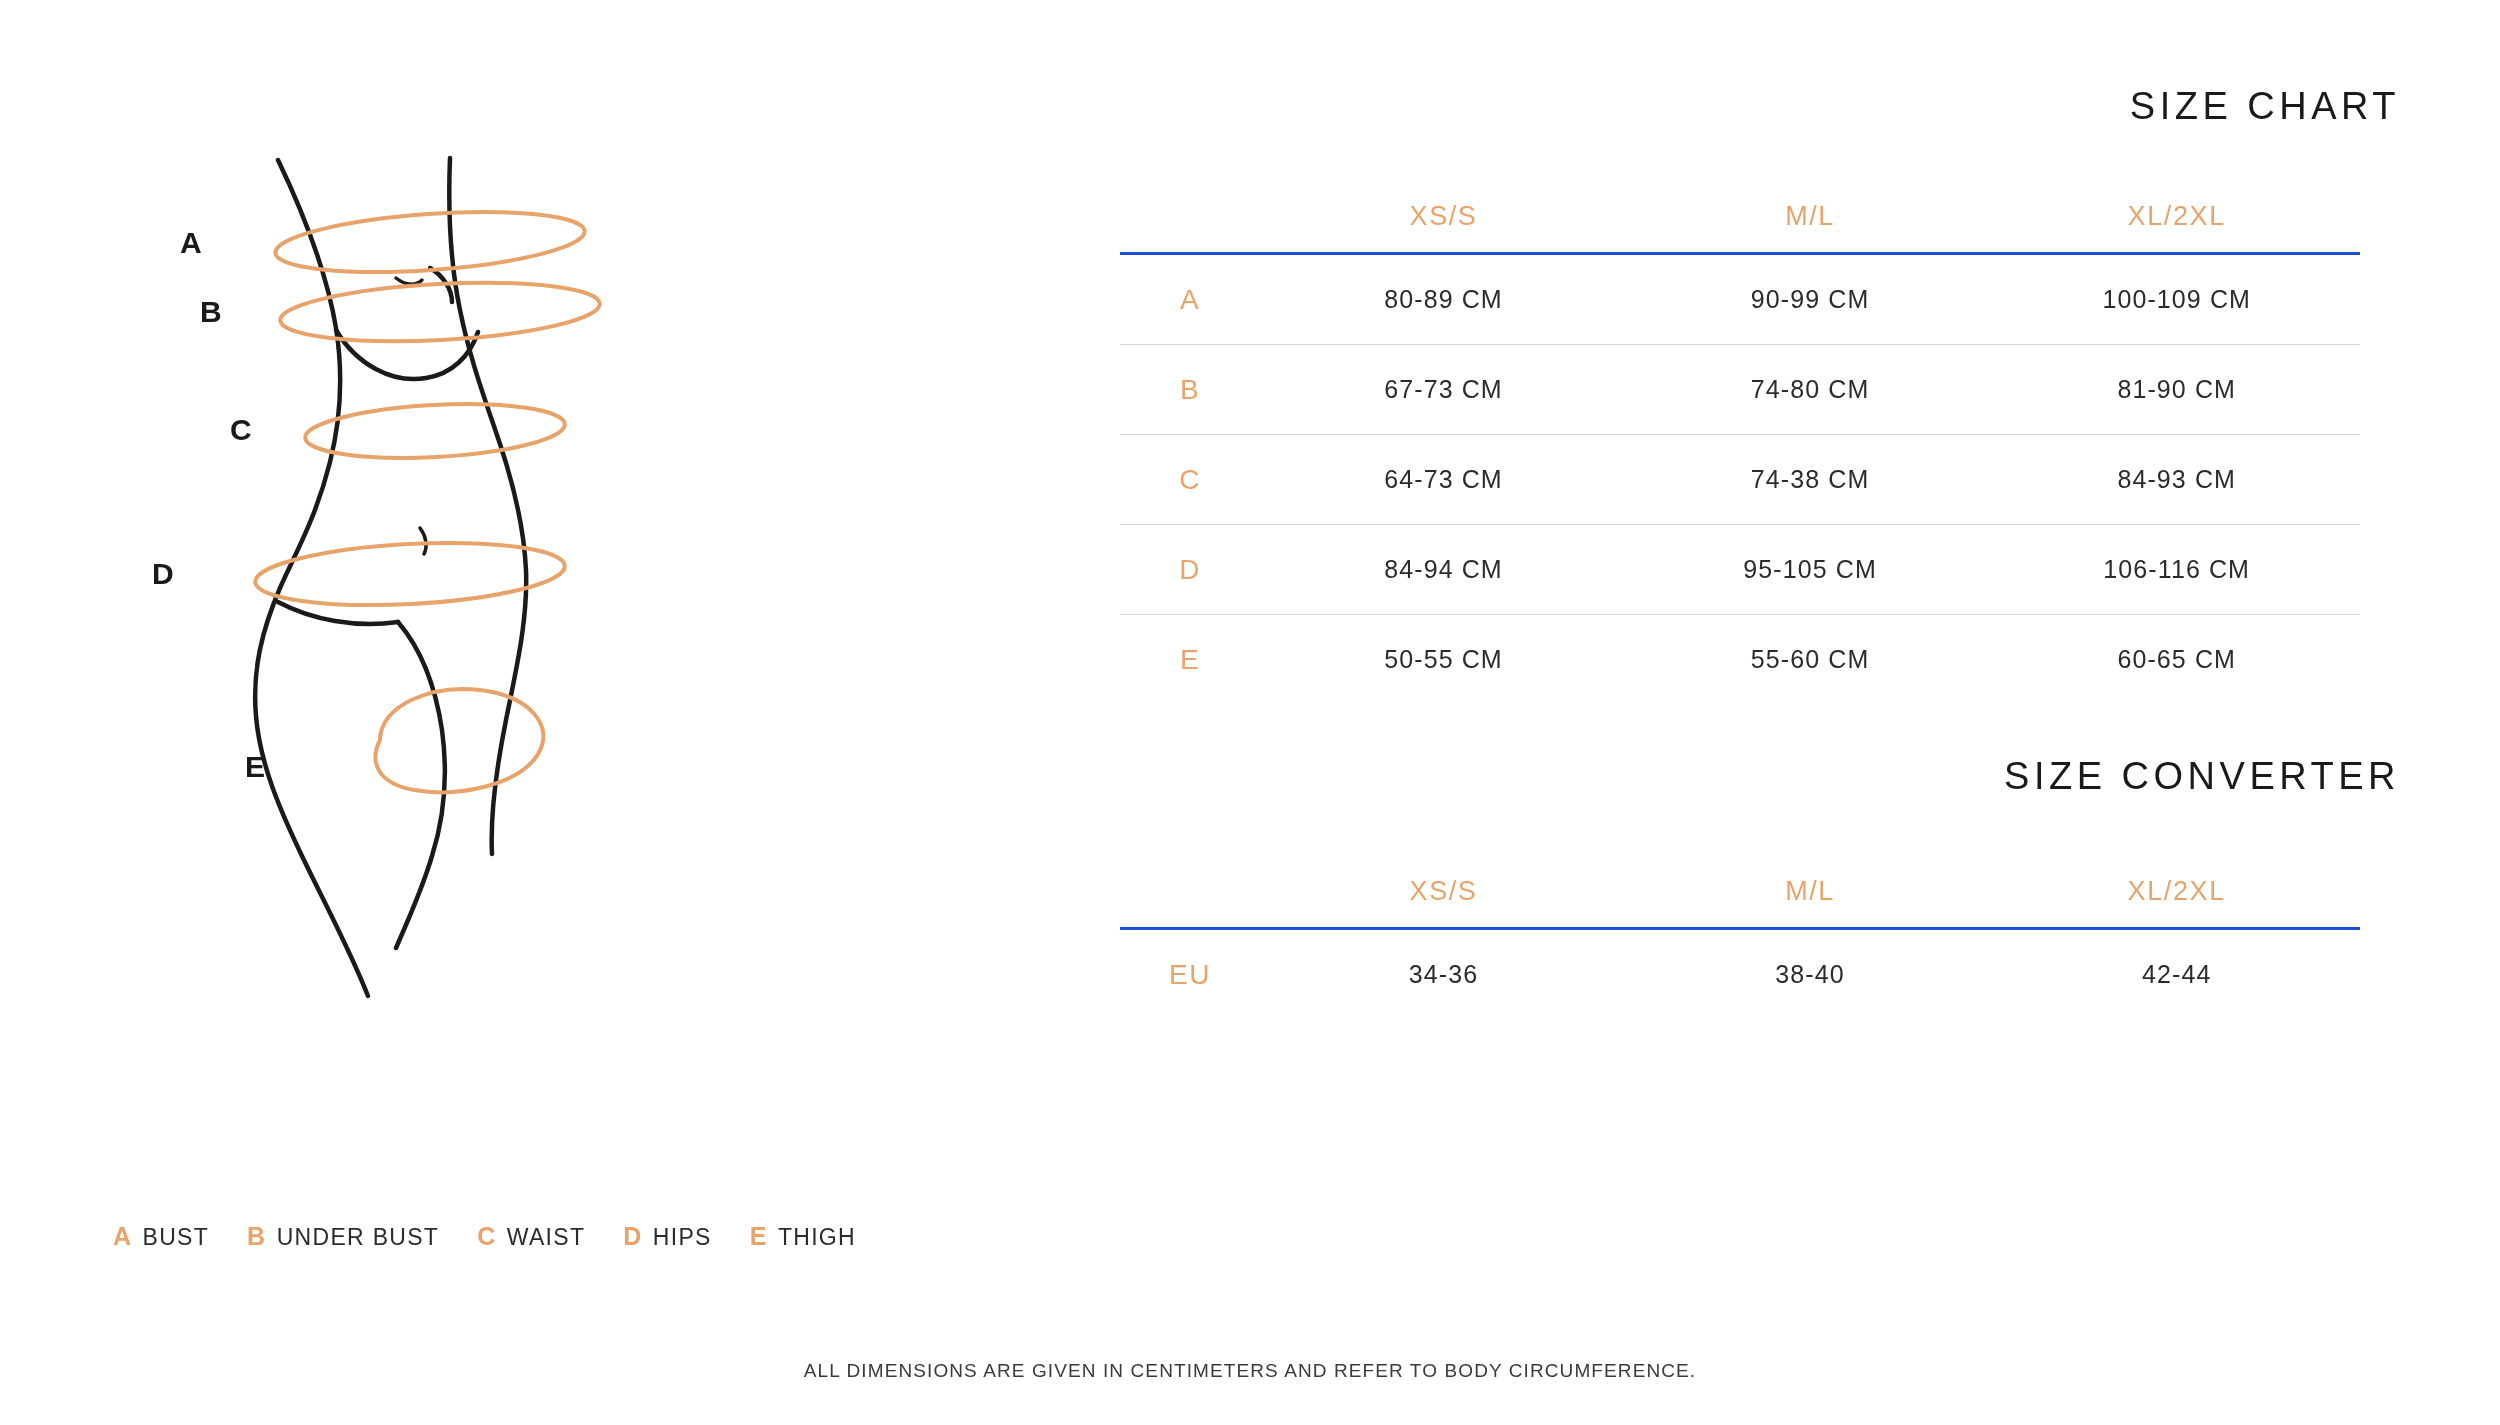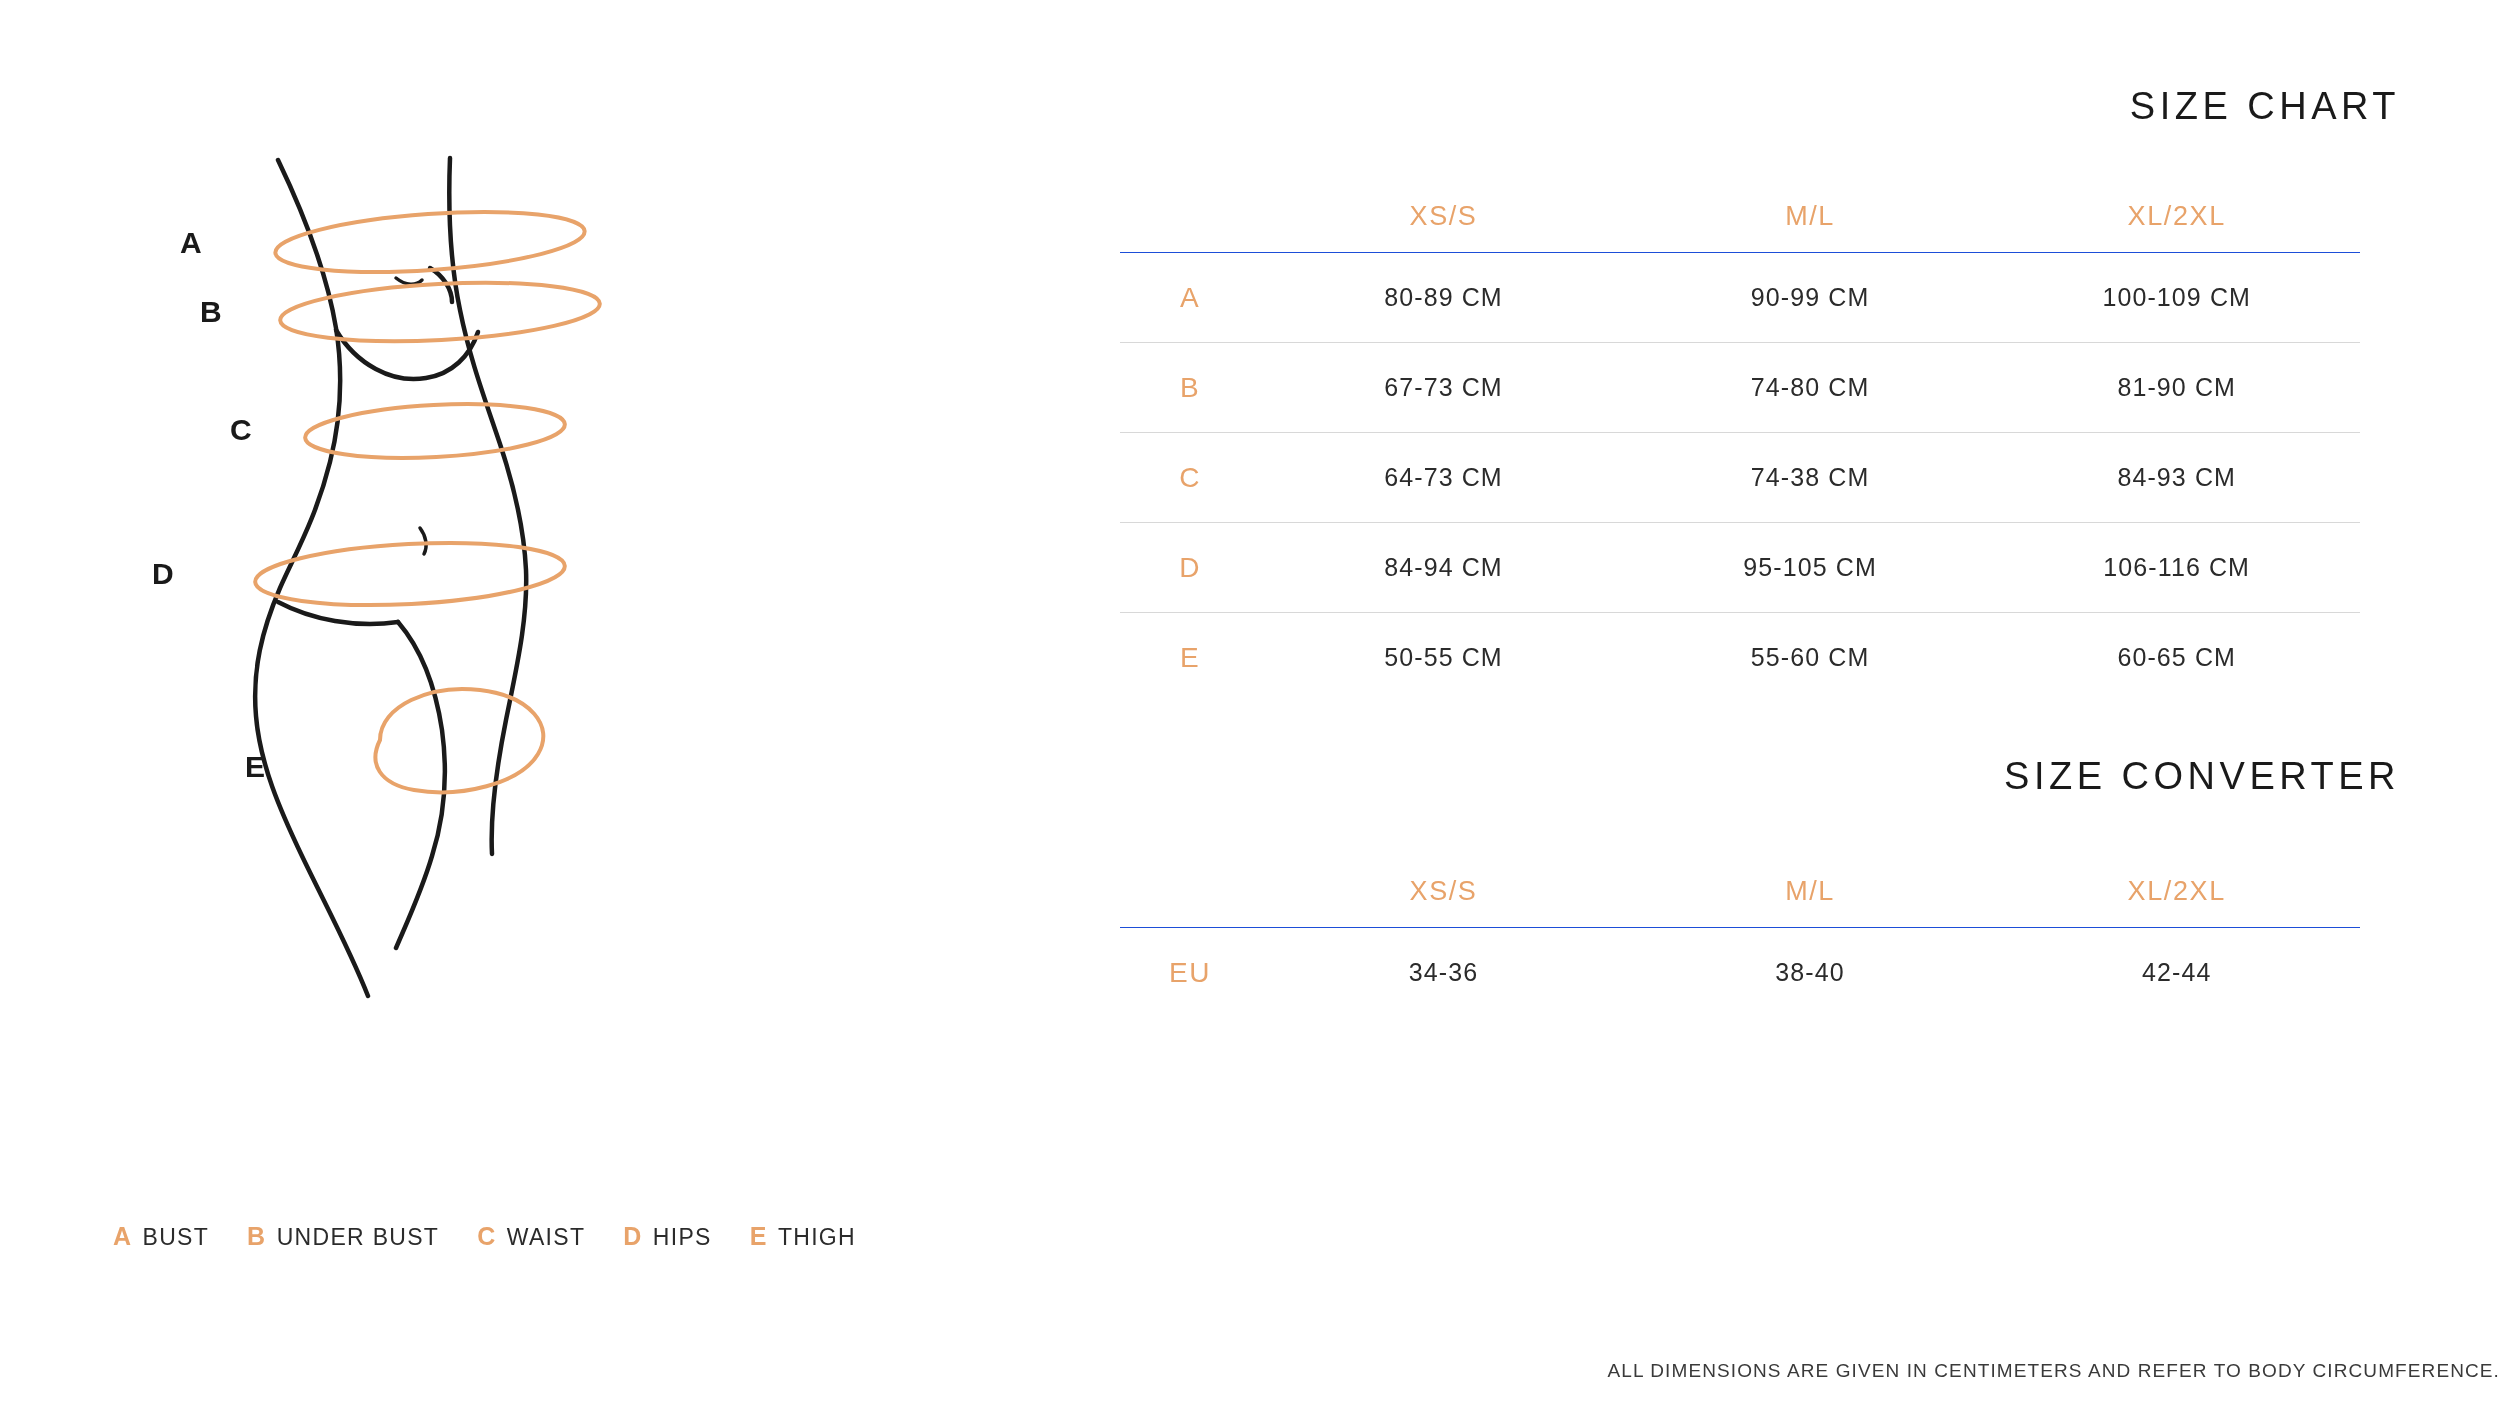--- a/index.html
+++ b/index.html
@@ -97,21 +97,21 @@
     height: 89px;
     vertical-align: middle;
     text-align: center;
     font-weight: 400;
   }
   table.size-table thead th {
     height: 72px;
     color: #e8a36a;
     font-size: 27px;
     letter-spacing: 1.6px;
-    border-bottom: 1px solid #1d4ed8;
+    border-bottom: 3px solid #1d4ed8;
   }
   table.size-table tbody tr td {
     border-bottom: 1px solid #d8d8d8;
     font-size: 25px;
     letter-spacing: 1.1px;
     color: #2b2b2b;
   }
   table.size-table tbody tr:last-child td {
     border-bottom: none;
   }
@@ -122,21 +122,21 @@
   }
   .col-key { width: 140px; }
   .col-val { width: 366px; }
 
   
   .footnote {
     position: absolute;
     left: 0;
     top: 1360px;
     width: 2500px;
-    text-align: right;
+    text-align: center;
     font-size: 19px;
     letter-spacing: 1.1px;
     color: #3a3a3a;
   }
 </style>
 </head>
 <body>
 
 <div class="page">
 

